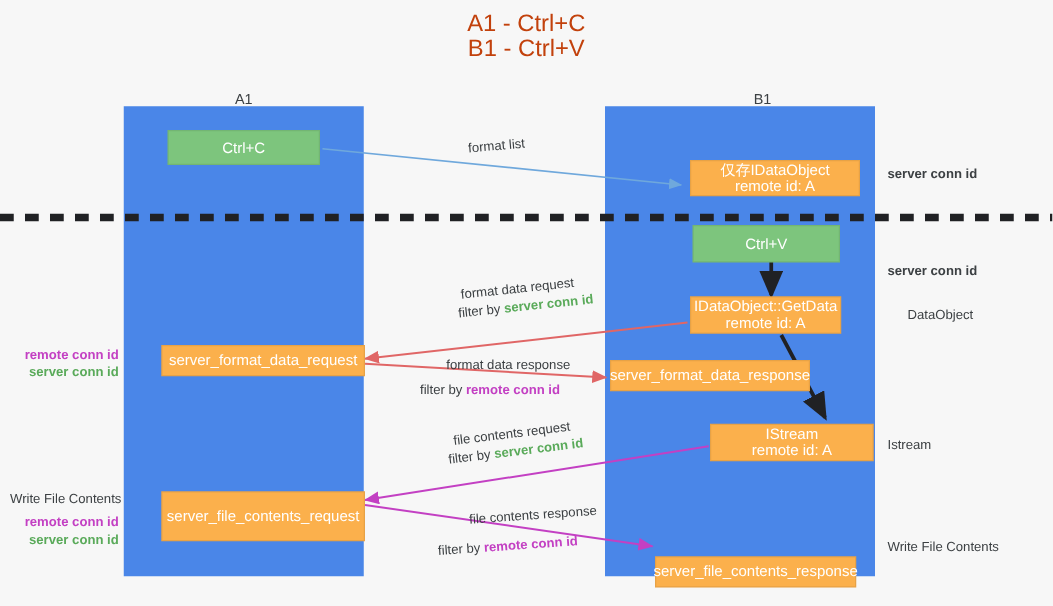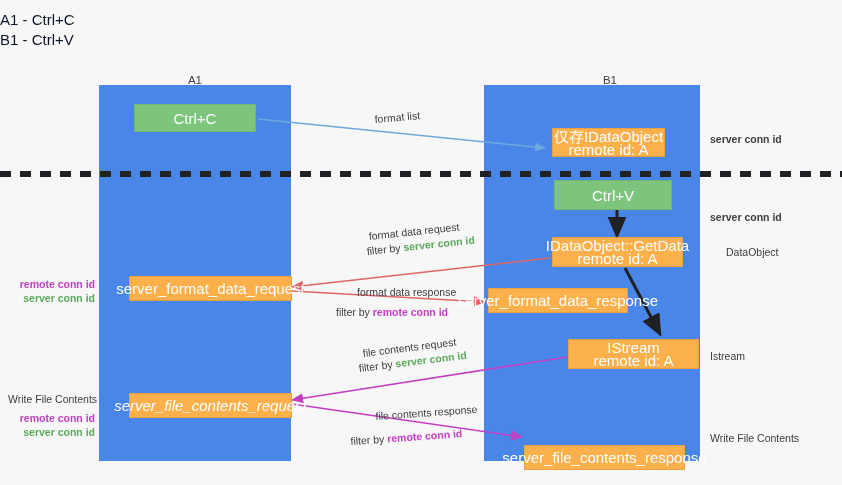--- a/index.html
+++ b/index.html
@@ -5,35 +5,35 @@
   html,body{margin:0;padding:0;}
   body{
     width:842px;height:485px;background:#f7f7f7;
     font-family:"Liberation Sans","DejaVu Sans",sans-serif;
     position:relative;overflow:hidden;color:#3c4043;
   }
   #stage{position:absolute;left:0;top:0;width:842px;height:485px;}
   svg.layer{position:absolute;left:0;top:0;width:842px;height:485px;pointer-events:none;}
 
   .title{
-    position:absolute;left:0;top:10px;width:842px;
-    font-size:15px;line-height:20px;color:#0f172a;white-space:pre-line;
+    position:absolute;left:0;top:10px;width:842px;text-align:center;
+    font-size:19px;line-height:20px;color:#c2410c;white-space:pre-line;
   }
 
   .colhead{
     position:absolute;text-align:center;font-size:11.5px;line-height:13px;
     color:#3c4043;white-space:pre-line;margin-top:16px;
   }
 
   .lane{position:absolute;background:#4a86e8;}
 
   .node{
     position:absolute;box-sizing:border-box;
     display:flex;align-items:center;justify-content:center;
-    text-align:center;color:#ffffff;font-size:15px;line-height:13px;
+    text-align:center;color:#ffffff;font-size:12px;line-height:13px;
     white-space:pre-line;border:1px solid rgba(0,0,0,.08);
   }
   .node.green{background:#7dc57d;}
   .node.orange{background:#fbb04c;}
 
   .lbl{position:absolute;font-size:10.5px;line-height:14px;color:#3c4043;white-space:nowrap;}
   .lbl.rot{transform-origin:left top;}
   .green-t{color:#5aaa5a;font-weight:bold;}
   .mag-t{color:#c340c3;font-weight:bold;}
 
@@ -85,36 +85,36 @@
 
     <line x1="625" y1="268" x2="660" y2="334" stroke="#202124" stroke-width="3" marker-end="url(#ah-dark)"></line>
 
     <line x1="567" y1="357" x2="292" y2="400" stroke="#c340c3" stroke-width="1.6" marker-end="url(#ah-mag)"></line>
 
     <line x1="292" y1="404" x2="522" y2="437" stroke="#c340c3" stroke-width="1.6" marker-end="url(#ah-mag)"></line>
   </svg>
 
   <div class="node green" style="left:134px;top:104px;width:122px;height:28px;">Ctrl+C</div>
 
-  <div class="node orange" style="left:552px;top:128px;width:113px;height:29px;">仅存IDataObject
+  <div class="node orange" style="left:552px;top:128px;width:136px;height:29px;">仅存IDataObject
 remote id: A</div>
 
   <div class="node green" style="left:554px;top:180px;width:118px;height:30px;">Ctrl+V</div>
 
-  <div class="node orange" style="left:552px;top:237px;width:131px;height:30px;">IDataObject::GetData
+  <div class="node orange" style="left:552px;top:237px;width:121px;height:30px;">IDataObject::GetData
 remote id: A</div>
 
   <div class="node orange" style="left:129px;top:276px;width:163px;height:25px;">server_format_data_request</div>
 
-  <div class="node orange" style="left:488px;top:288px;width:140px;height:25px;">server_format_data_response</div>
+  <div class="node orange" style="left:488px;top:288px;width:160px;height:25px;">server_format_data_response</div>
 
   <div class="node orange" style="left:568px;top:339px;width:131px;height:30px;">IStream
 remote id: A</div>
 
-  <div class="node orange" style="left:129px;top:393px;width:163px;height:25px;font-style:italic;">server_file_contents_request</div>
+  <div class="node orange" style="left:129px;top:393px;width:163px;height:40px;">server_file_contents_request</div>
 
   <div class="node orange" style="left:524px;top:425px;width:161px;height:25px;margin-top:20px;">server_file_contents_response</div>
 
   <div class="lbl rot" style="left:374px;top:112px;transform:rotate(-5deg);">format list</div>
 
   <div class="lbl rot" style="left:368px;top:229px;transform:rotate(-6deg);">format data request</div>
   <div class="lbl rot" style="left:366px;top:244px;transform:rotate(-6deg);">
     <span>filter by </span><span class="green-t">server conn id</span>
   </div>
 

